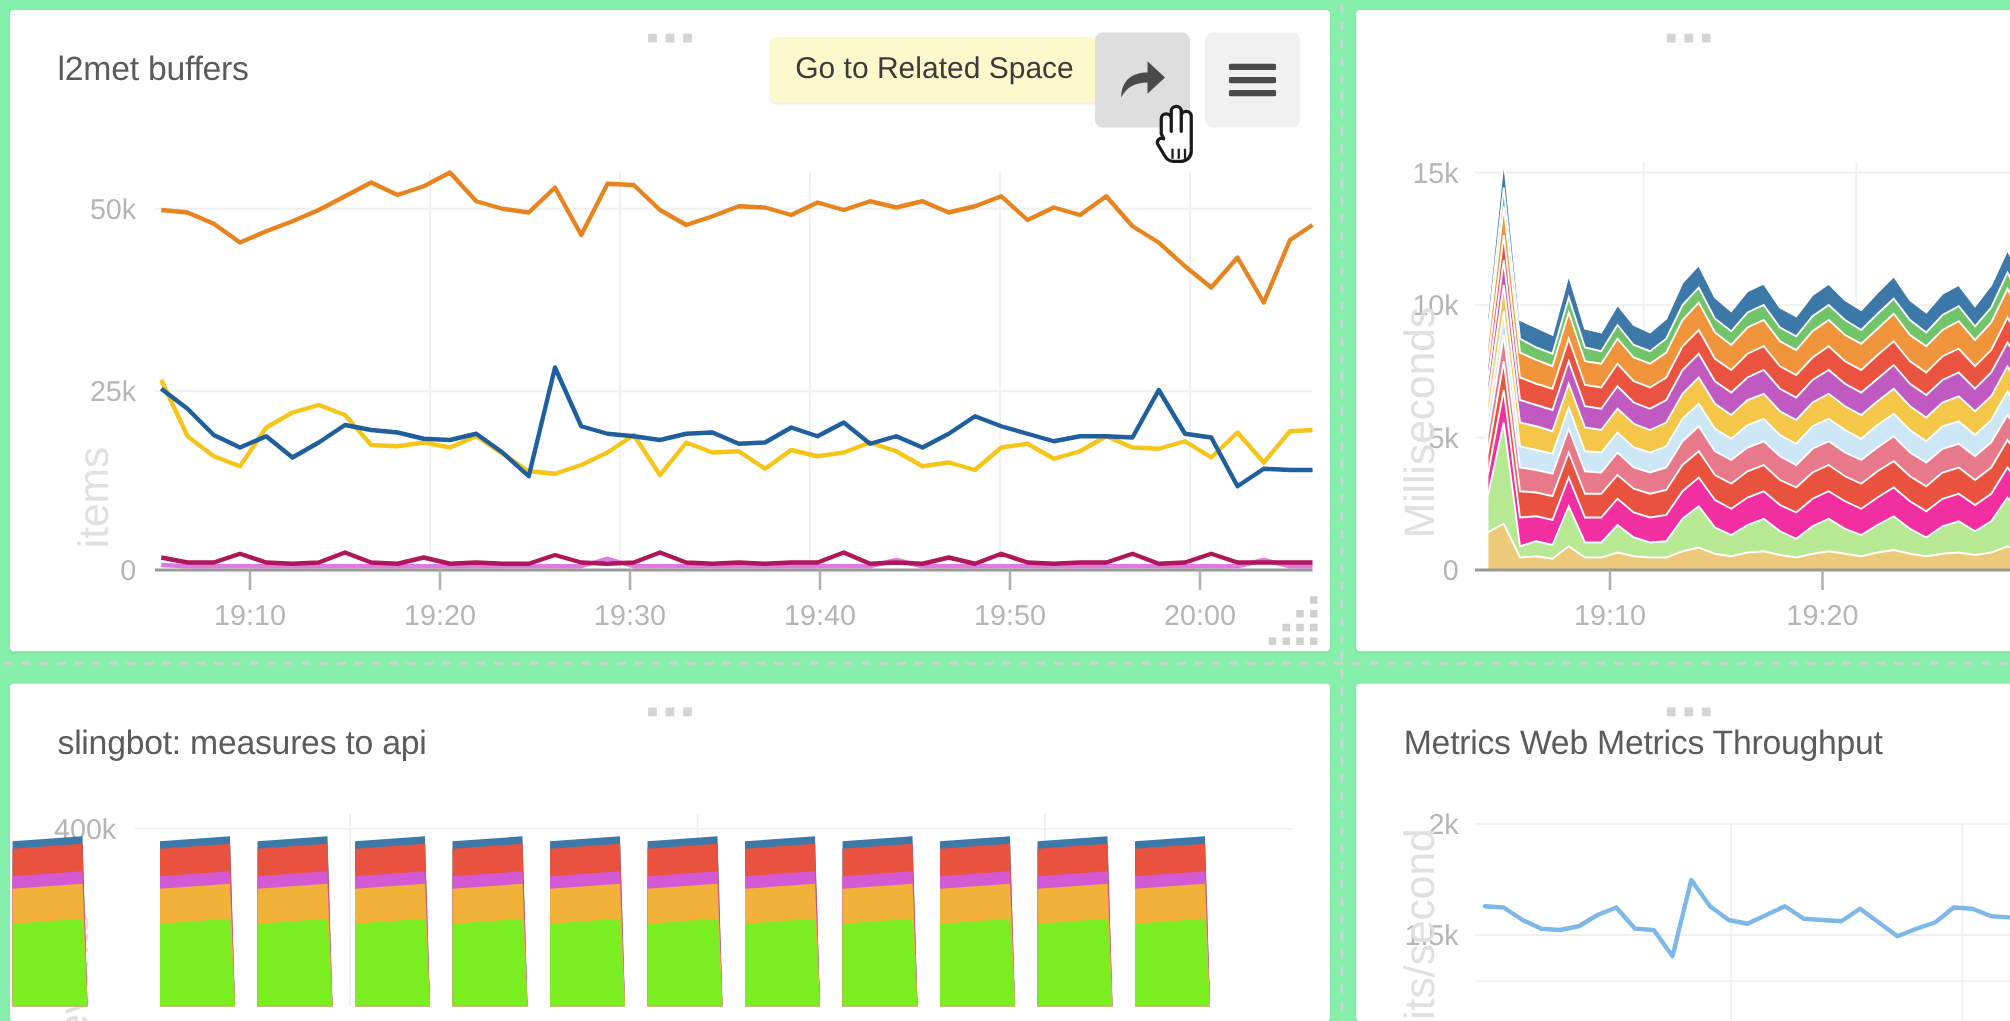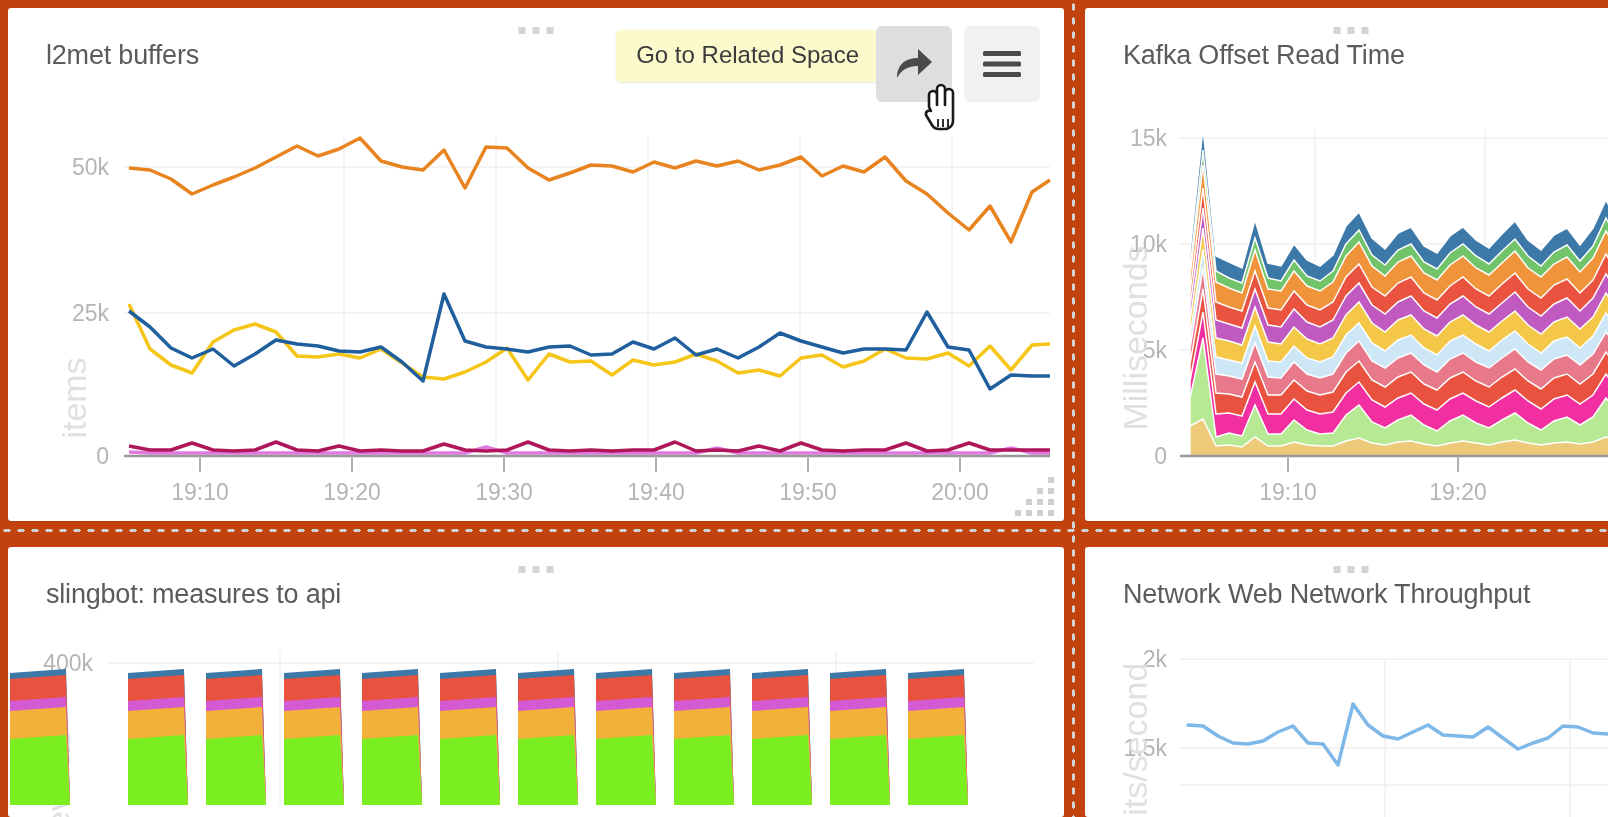--- a/index.html
+++ b/index.html
@@ -7,21 +7,21 @@
     width: 1608px; height: 817px;
     overflow: hidden;
     background: #f2f2f2;
     font-family: "Liberation Sans", sans-serif;
   }
 
   
   #dashboard {
     position: relative;
     width: 1608px; height: 817px;
-    background: #c2410c;
+    background: #86efac;
   }
 
   
   .divider-v {
     position: absolute;
     top: 0; bottom: 0;
     width: 5px;
     background-image: radial-gradient(#d2d2d2 40%, transparent 41%);
     background-size: 5px 14px;
     background-repeat: repeat-y;
@@ -258,21 +258,20 @@
   </div>
 
   <div class="panel" id="panel-kafka" style="left:1085px; top:8px; width:531px; height:513px;">
 
     <div class="drag-dots">
       <i></i>
       <i></i>
       <i></i>
     </div>
 
-    <div class="panel-title">Kafka Offset Read Time</div>
 
     <div class="chart" style="left:0; top:100px;">
       <svg width="531" height="405" viewBox="0 0 531 405">
         <defs>
           <clipPath id="kafkaClip">
               <rect x="95" y="0" width="436" height="348"></rect>
             </clipPath>
         </defs>
 
         <g>
@@ -369,21 +368,21 @@
   </div>
 
   <div class="panel" id="panel-metrics-web" style="left:1085px; top:547px; width:531px; height:270px;">
 
     <div class="drag-dots">
       <i></i>
       <i></i>
       <i></i>
     </div>
 
-    <div class="panel-title">Network Web Network Throughput</div>
+    <div class="panel-title">Metrics Web Metrics Throughput</div>
 
     <div class="chart" style="left:0; top:100px;">
       <svg width="531" height="170" viewBox="0 0 531 170">
         <g>
           <line class="gridline" x1="95" y1="12" x2="531" y2="12"></line>
           <line class="gridline" x1="95" y1="101" x2="531" y2="101"></line>
           <line class="gridline" x1="95" y1="138" x2="531" y2="138"></line>
           <line class="gridline" x1="300" y1="12" x2="300" y2="170"></line>
           <line class="gridline" x1="485" y1="12" x2="485" y2="170"></line>
         </g>

